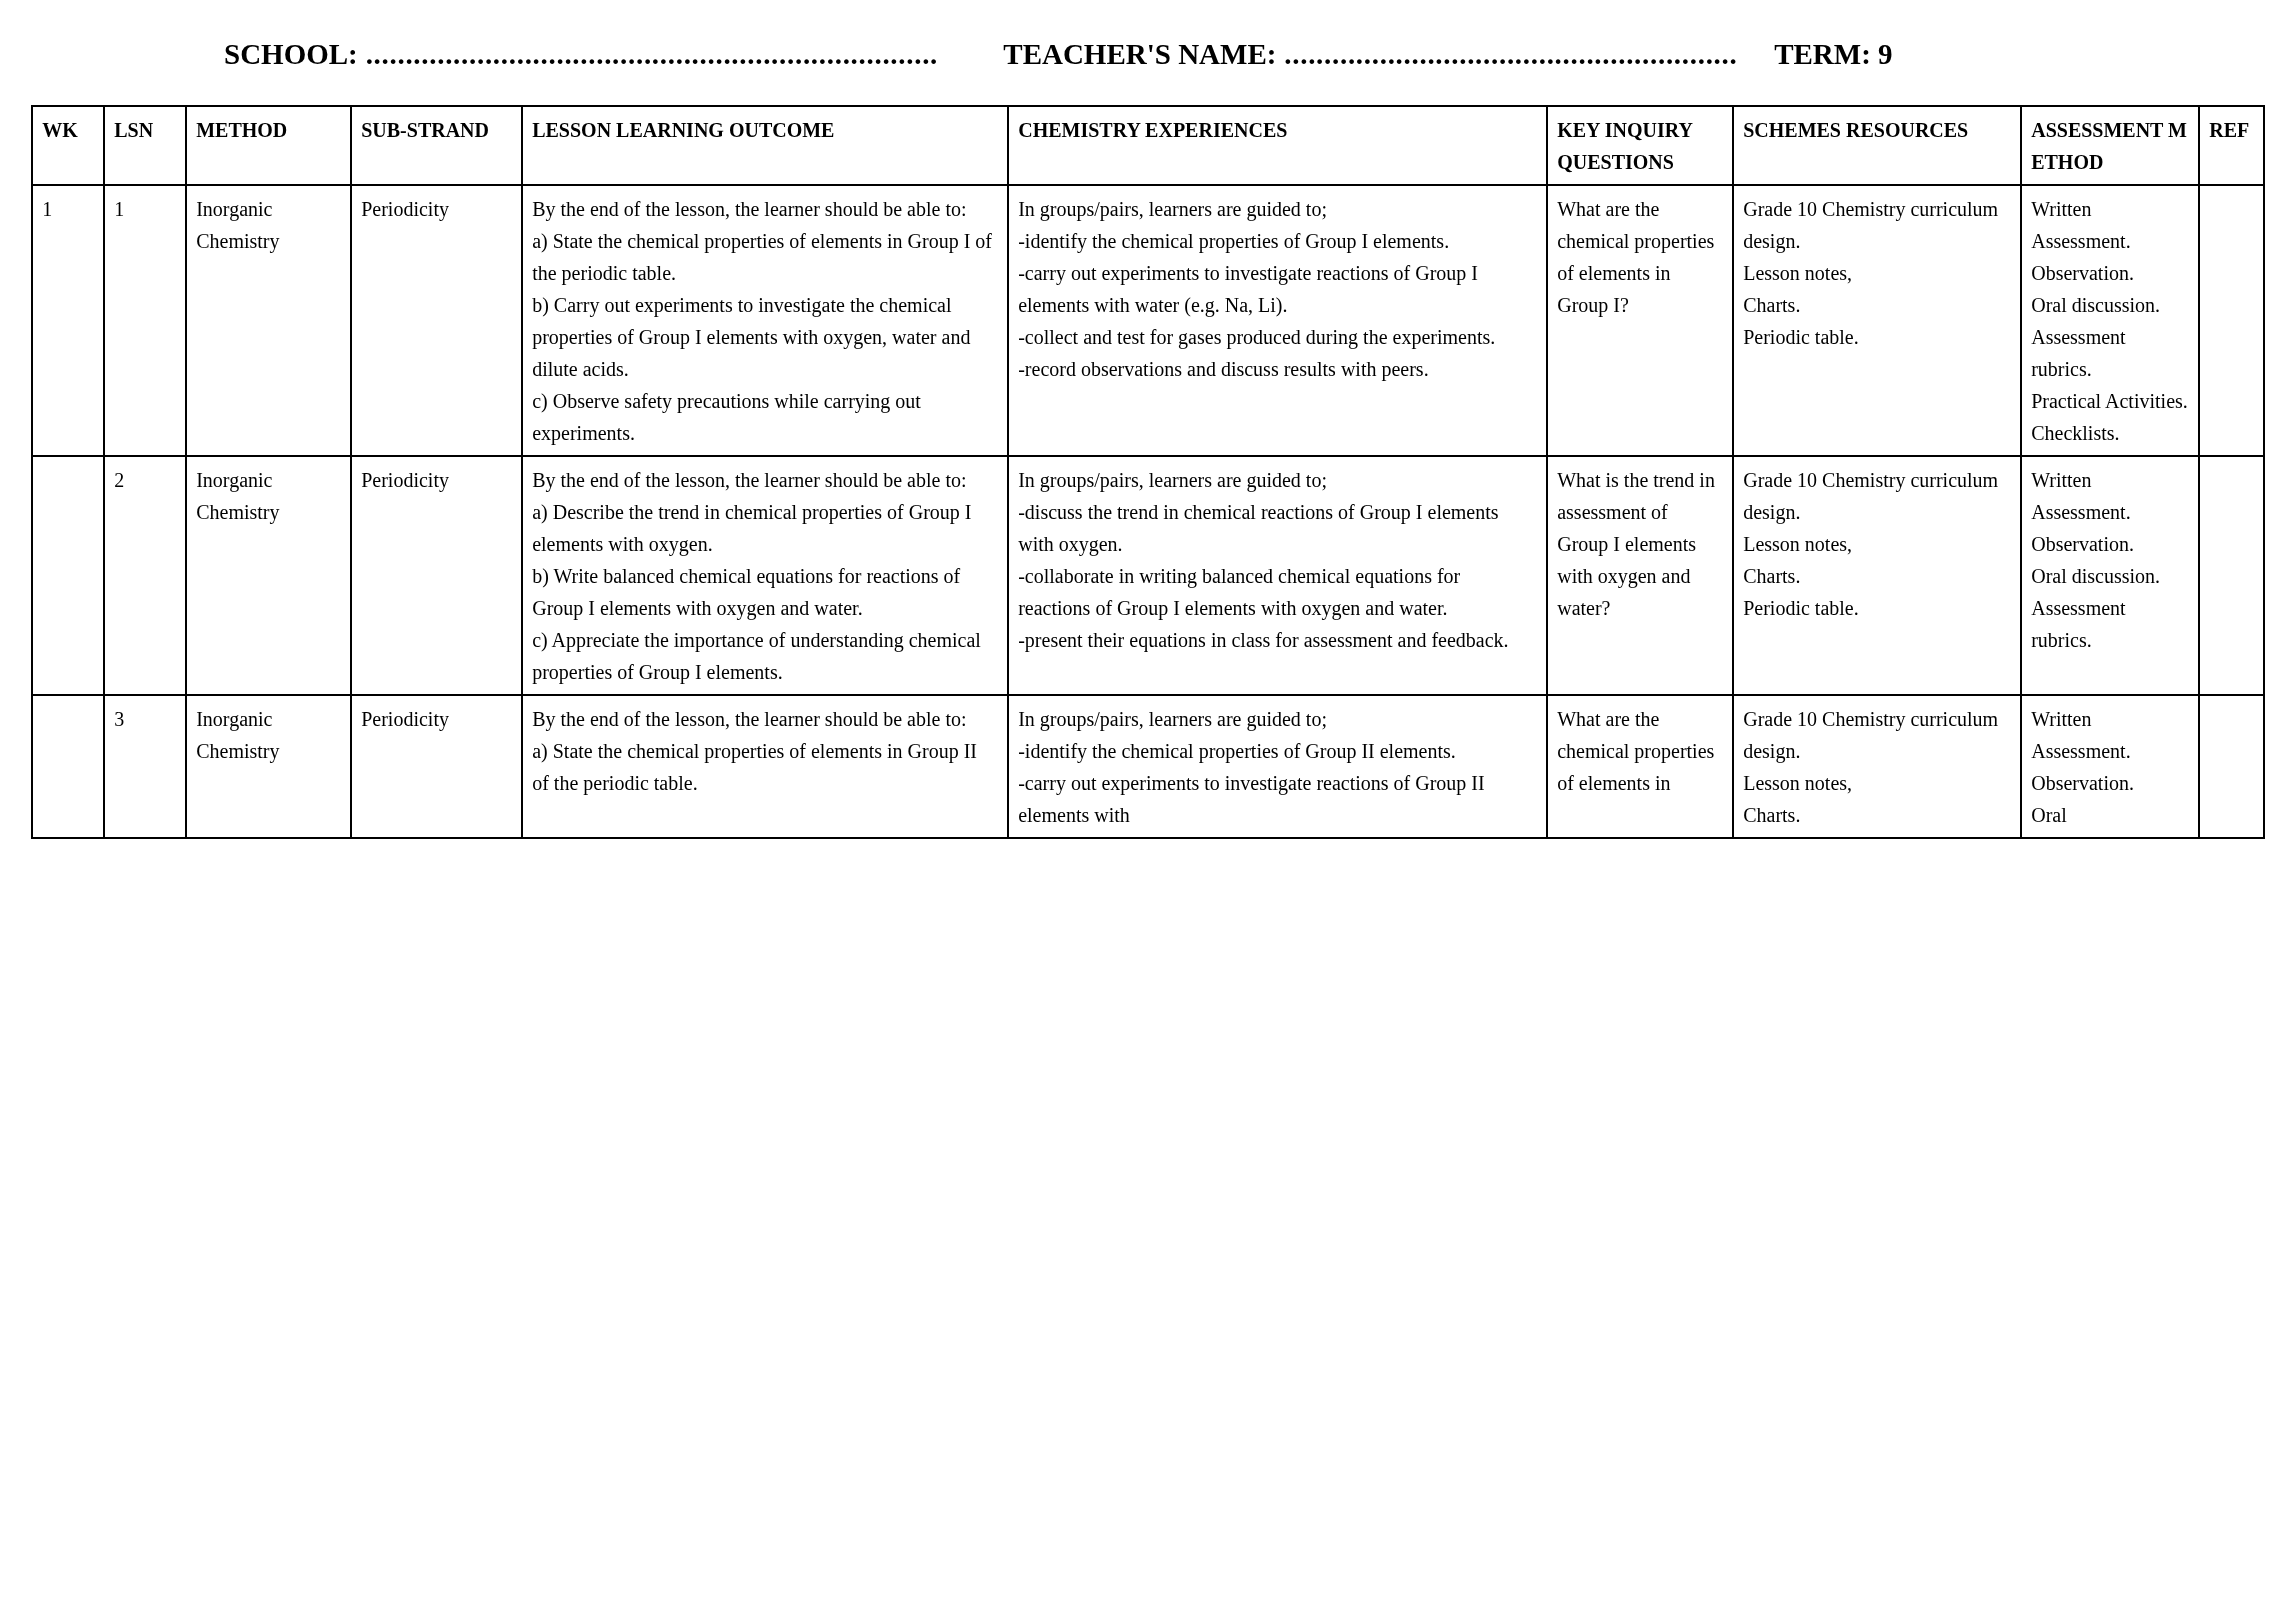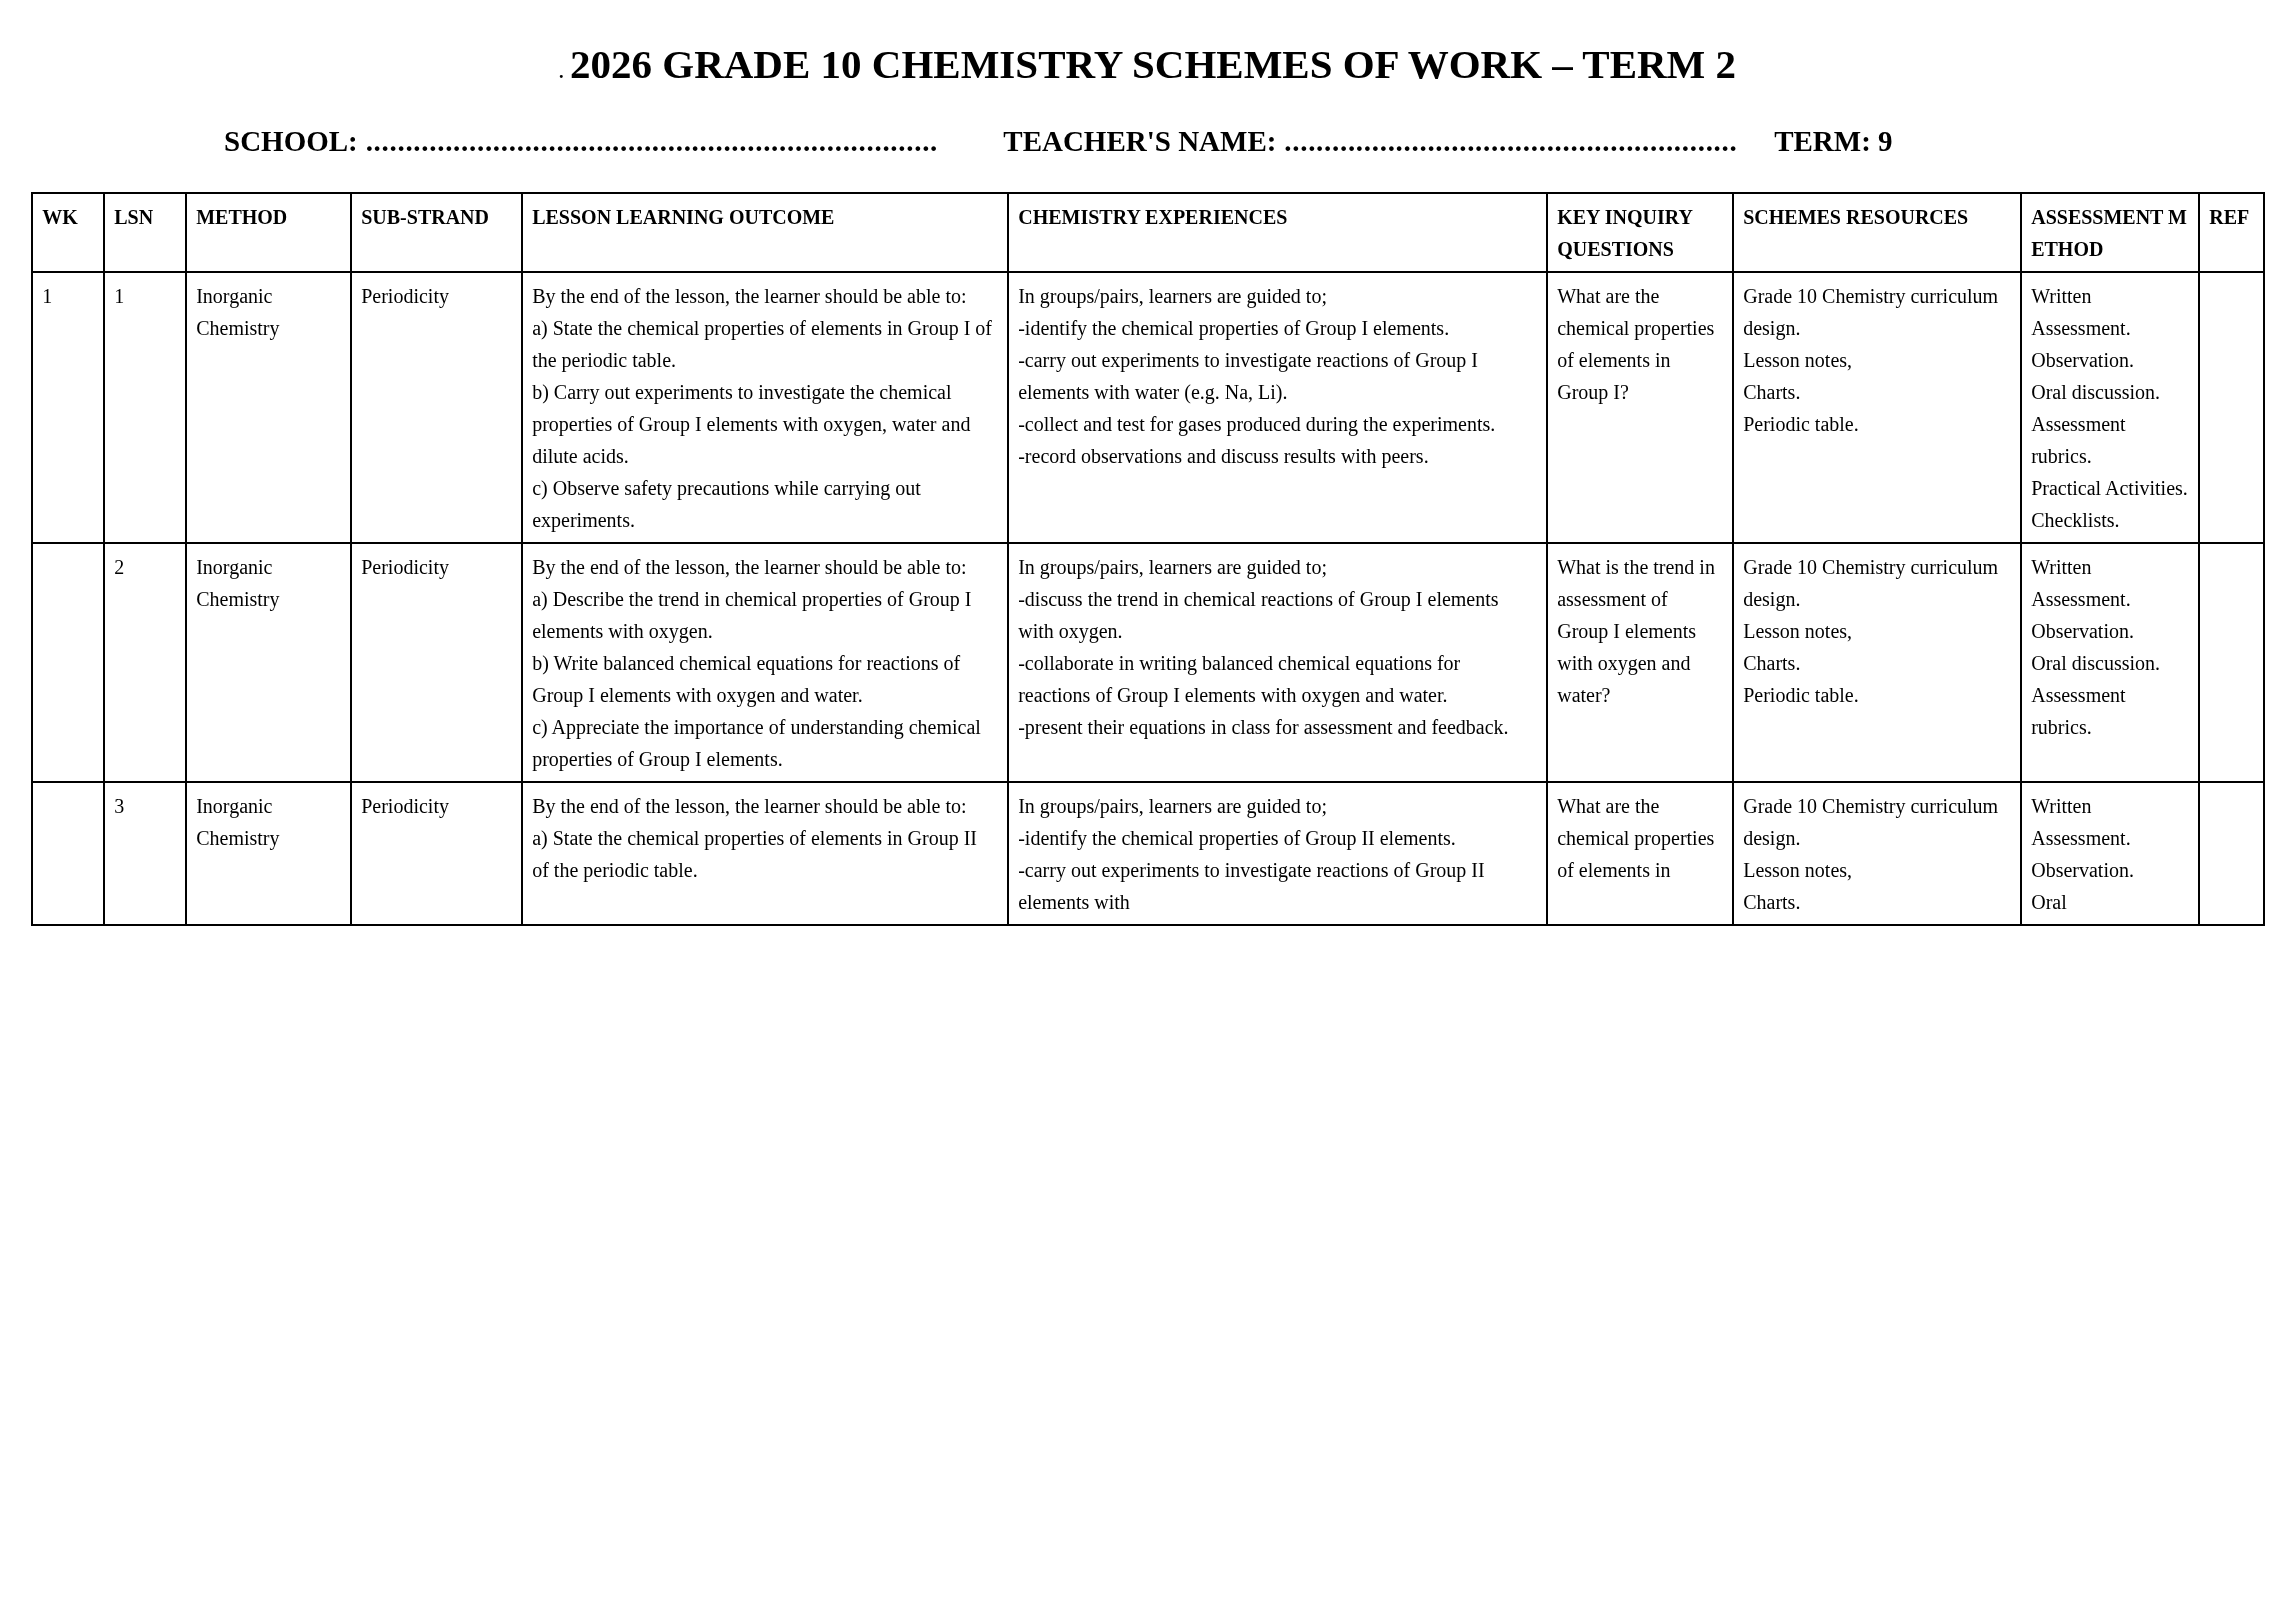--- a/index.html
+++ b/index.html
@@ -57,23 +57,20 @@
   }
   table.schemes th { font-weight: bold; }
   th.break-hard { word-break: break-all; margin-top: 32px; }
   td.num { text-align: center; white-space: normal; }
 </style>
 </head>
 <body>
 
 <div class="page">
 
-  <div class="doc-title">
-    <span class="dot-prefix">.</span><span>2026 GRADE 10 CHEMISTRY SCHEMES OF WORK – TERM 2</span>
-  </div>
 
   <div class="meta-line">
     <span class="seg"><span class="label">SCHOOL:</span><span class="dots">........................................................................</span></span>
     <span class="seg"><span class="label">TEACHER'S NAME:</span><span class="dots">.........................................................</span></span>
     <span>TERM: 9</span>
   </div>
 
   <table class="schemes">
     <colgroup>
       <col style="width:72px">

